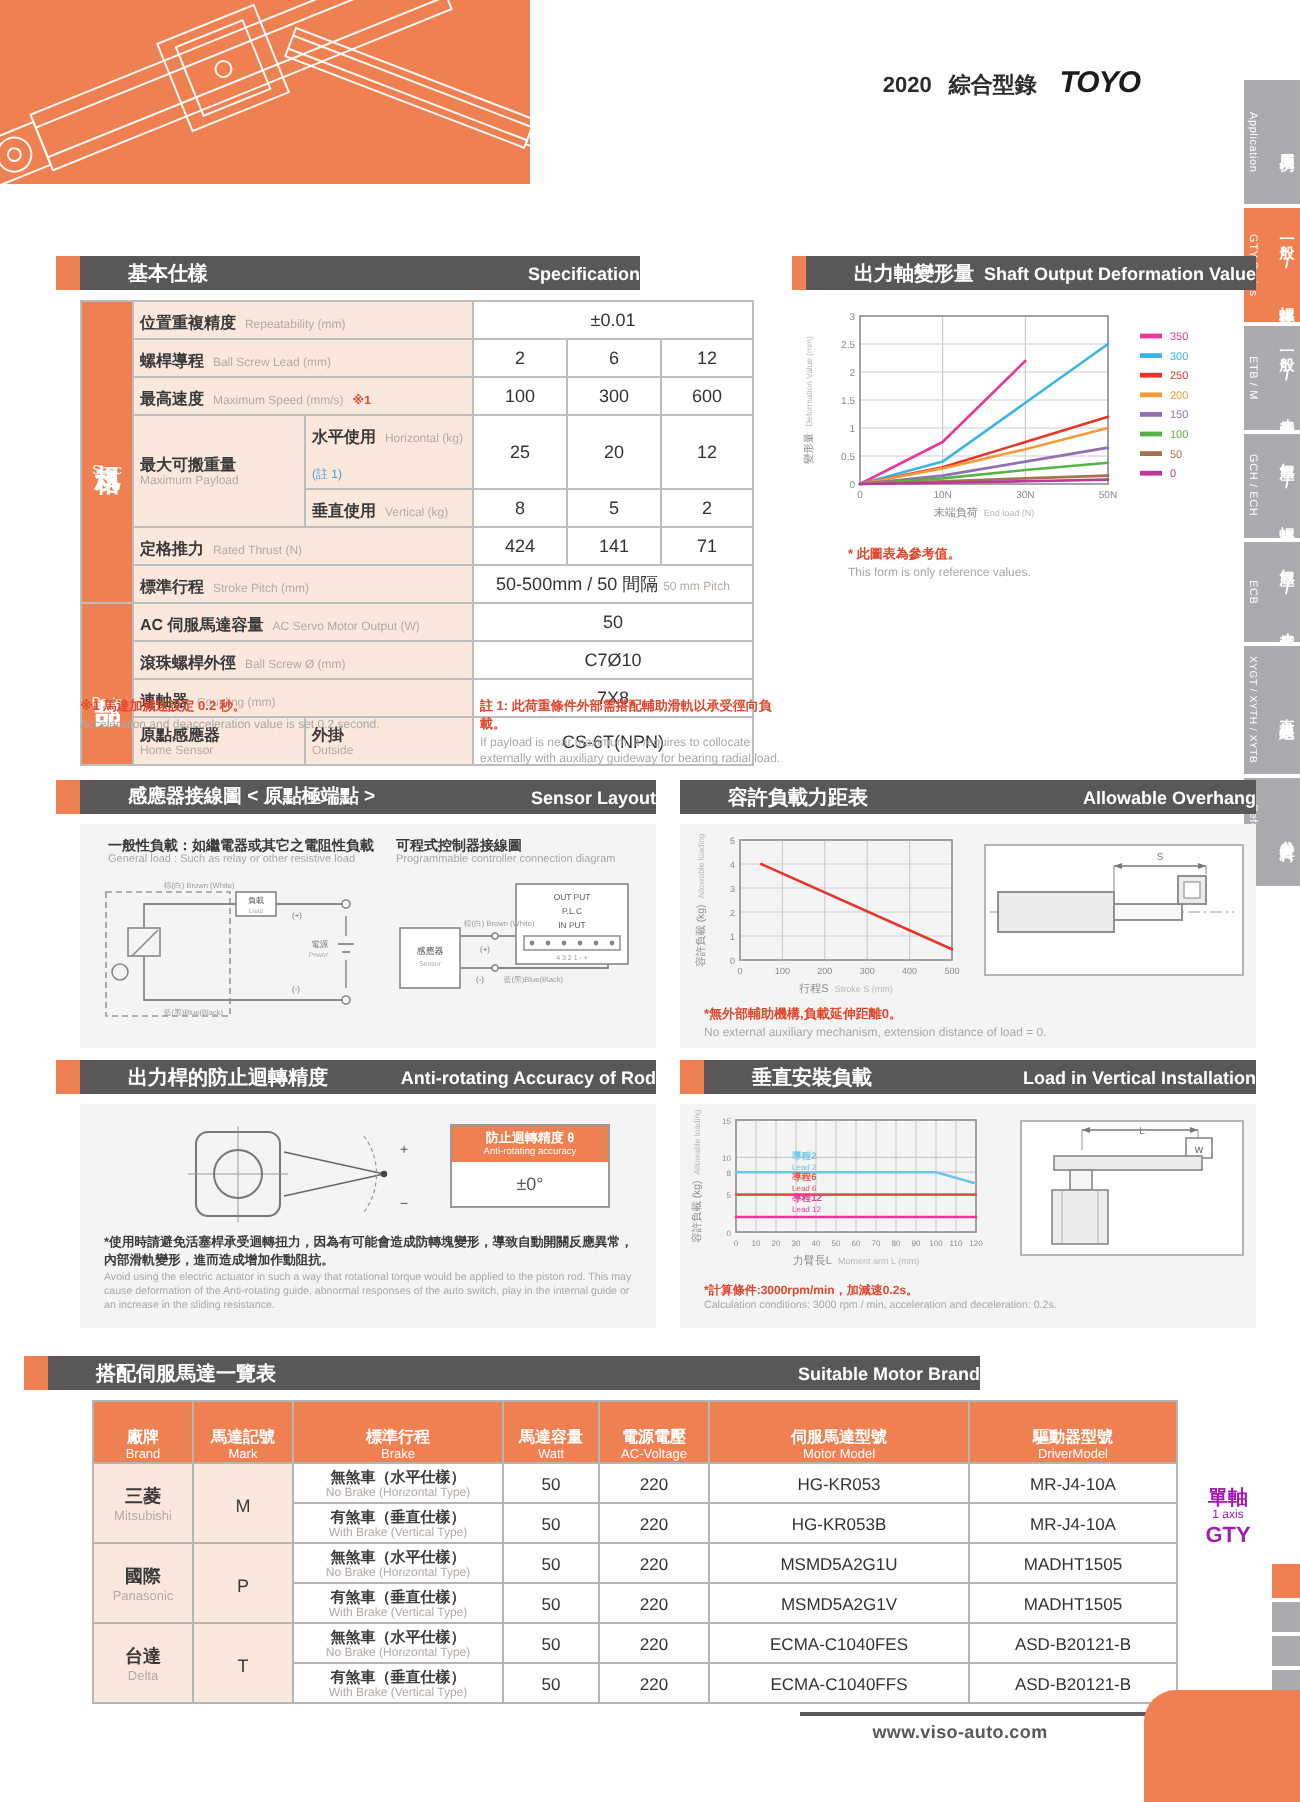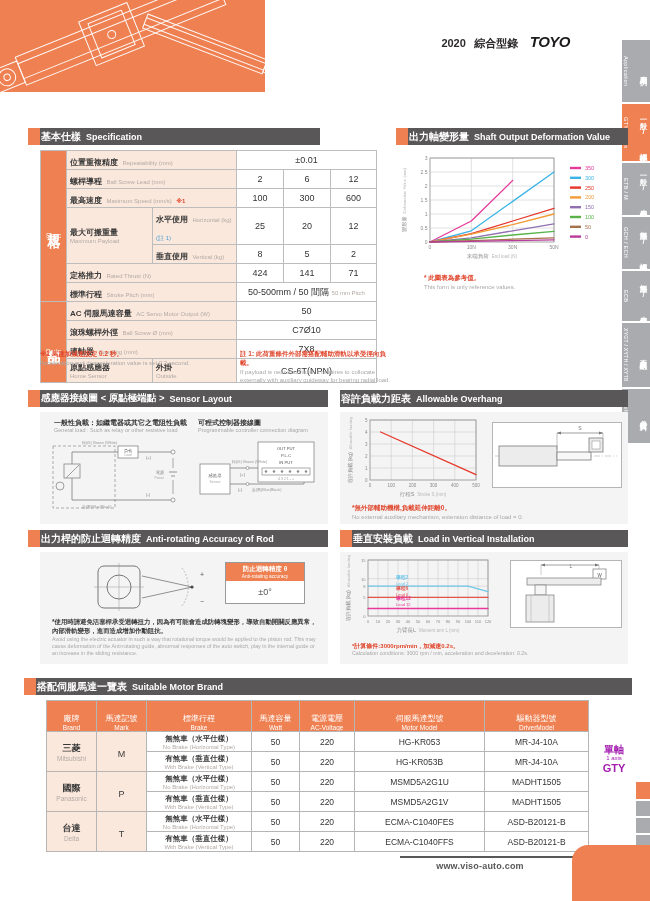--- a/index.html
+++ b/index.html
@@ -16,21 +16,21 @@
   
   .side-tab{left:622px;width:28px;background:#a9abae;color:#fff;}
   .side-tab.active{background:#ef8052;}
   .side-tab .zh{position:absolute;right:2px;top:0;bottom:0;writing-mode:vertical-rl;text-orientation:upright;
     font-size:7.5px;font-weight:bold;display:flex;align-items:center;justify-content:center;letter-spacing:1px;}
   .side-tab .en{position:absolute;left:1px;top:0;bottom:0;writing-mode:vertical-rl;
     font-size:5.5px;display:flex;align-items:center;justify-content:center;letter-spacing:0.3px;}
   
   .sec-h{position:absolute;height:17px;display:flex;}
   .sec-h .sq{width:12px;background:#ef8052;}
-  .sec-h .bar{flex:1;background:#595757;color:#fff;display:flex;align-items:center;gap:5px;padding-left:1px;}
+  .sec-h .bar{flex:1;background:#595757;color:#fff;display:flex;align-items:center;gap:5px;padding-left:24px;justify-content:space-between;}
   .sec-h .zh{font-size:10px;font-weight:bold;white-space:nowrap;}
   .sec-h .en{font-size:9px;font-weight:bold;white-space:nowrap;}
   
   #spec-table{position:absolute;left:40px;top:150px;border-collapse:collapse;border:1.5px solid #8a8a8a;table-layout:fixed;}
   #spec-table td{border:1px solid #bdbdbd;padding:0 3px;overflow:hidden;}
   #spec-table .group{background:#ef8052;color:#fff;text-align:center;padding:0;}
   .group .gzh{writing-mode:vertical-rl;text-orientation:upright;font-size:13px;font-weight:bold;letter-spacing:2px;display:inline-block;}
   .group .gen{display:block;font-size:6.5px;margin-top:1px;}
   #spec-table .lbl{background:#fbe8dc;}
   .lbl .zh{font-size:8px;font-weight:bold;color:#3a3a3a;}
@@ -50,21 +50,21 @@
   
   .ar-box{position:absolute;border:1px solid #999;width:78px;}
   .ar-box .hd{background:#ef8052;color:#fff;text-align:center;padding:2px 1px;}
   .ar-box .hd .l1{font-size:6.5px;font-weight:bold;display:block;}
   .ar-box .hd .l2{font-size:4.8px;display:block;}
   .ar-box .bd{background:#fff;text-align:center;font-size:9px;color:#555;padding:6px 0;}
   
   #motor-table{position:absolute;left:46px;top:700px;border-collapse:collapse;border:1.5px solid #8a8a8a;table-layout:fixed;}
   #motor-table td,#motor-table th{border:1px solid #b5b5b5;padding:0 2px;text-align:center;overflow:hidden;}
   #motor-table th{background:#ef8052;color:#fff;font-weight:normal;}
-  #motor-table th .zh{display:block;font-size:8px;font-weight:normal;margin-top:12px;}
+  #motor-table th .zh{display:block;font-size:8px;font-weight:bold;margin-top:12px;}
   #motor-table th .en{display:block;font-size:6.5px;}
   #motor-table .brand{background:#fbe8dc;}
   .brand .zh{display:block;font-size:9px;font-weight:bold;color:#3a3a3a;}
   .brand .en{display:block;font-size:6.5px;color:#b3aaa4;}
   .brand .mk{font-size:9px;color:#3a3a3a;}
   #motor-table .brake .zh{display:block;font-size:7.5px;font-weight:bold;color:#3a3a3a;}
   #motor-table .brake .en{display:block;font-size:6px;color:#b3aaa4;}
   #motor-table .v{font-size:8.5px;color:#333;}
   
   .series-label{left:592px;top:744px;width:44px;text-align:center;color:#a21caf;line-height:1.1;}
@@ -536,21 +536,21 @@
         <line x1="20" y1="34" x2="20" y2="61" stroke="#aaa" stroke-width="0.5"></line>
         <line x1="38" y1="34" x2="38" y2="61" stroke="#aaa" stroke-width="0.5"></line>
       </svg>
     </div>
     <div class="abs" style="left:12px;top:90px;width:264px;">
       <div class="fn-red" style="font-size:6px">*計算條件:3000rpm/min，加減速0.2s。</div>
       <div class="fn-gray" style="font-size:5.3px">Calculation conditions: 3000 rpm / min, acceleration and deceleration: 0.2s.</div>
     </div>
   </div>
 
-  <div class="sec-h" style="left:24px;top:678px;width:608px;">
+  <div class="sec-h" style="left:12px;top:678px;width:478px;">
     <div class="sq"></div>
     <div class="bar">
         <span class="zh">搭配伺服馬達一覽表</span>
         <span class="en">Suitable Motor Brand</span>
       </div>
   </div>
   <table id="motor-table">
     <colgroup>
         <col style="width:50px">
         <col style="width:50px">

